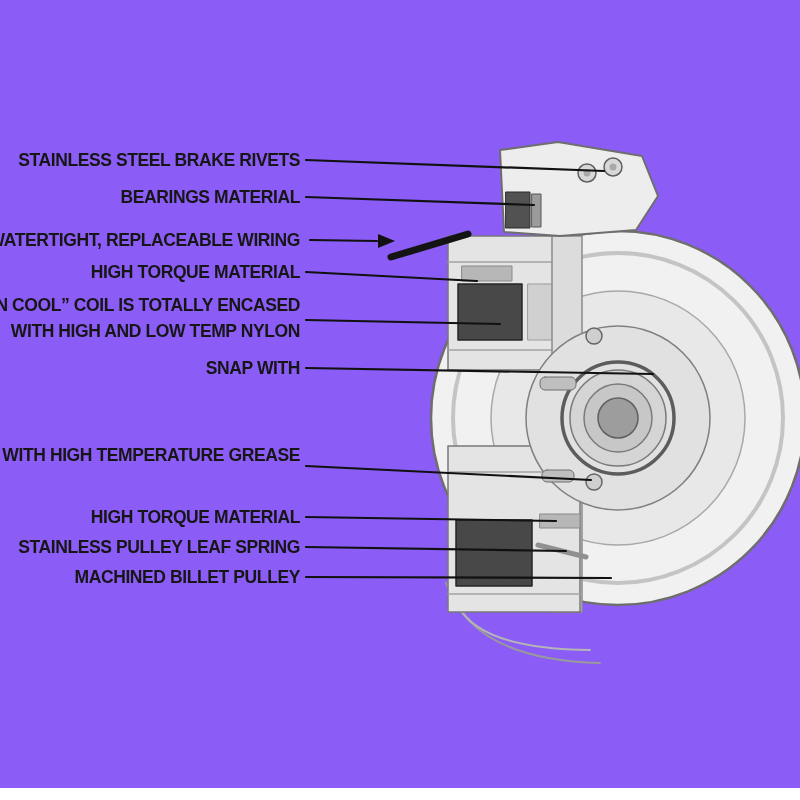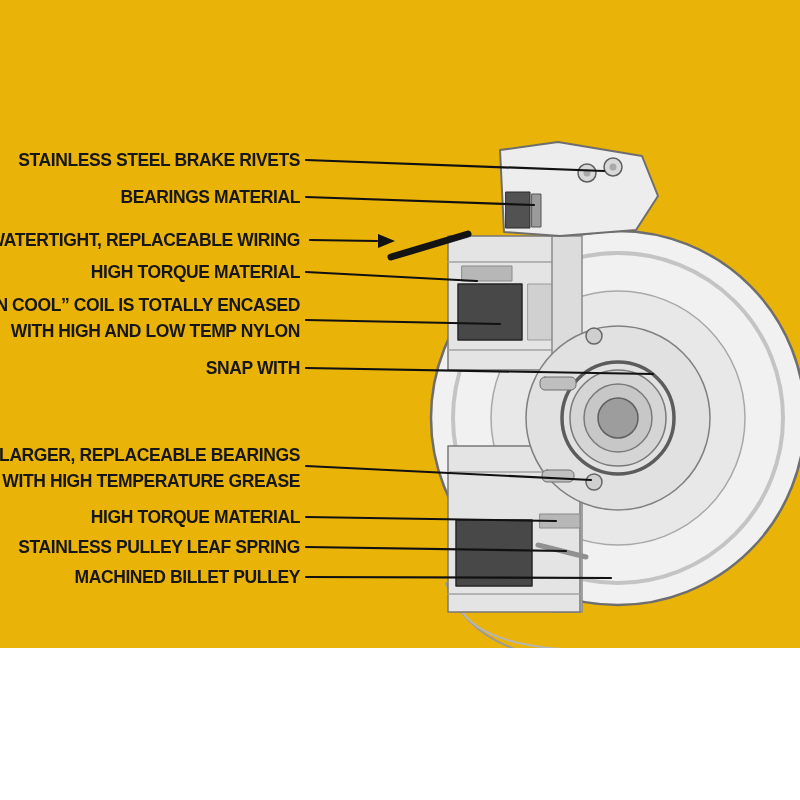--- a/index.html
+++ b/index.html
@@ -1,17 +1,17 @@
 <!DOCTYPE html>
 <html><head>
 <meta charset="utf-8">
 <style>
   html,body{margin:0;padding:0;background:#ffffff;}
   .stage{
-    position:relative;width:800px;height:648px;background:#eab308;
+    position:relative;width:800px;height:788px;background:#8b5cf6;
     font-family:"Liberation Sans",sans-serif;overflow:hidden;
   }
   .diagram-svg{position:absolute;left:0;top:0;width:800px;height:800px;}
   .callout{
     position:absolute;right:500px;text-align:right;
     font-weight:bold;font-size:17.5px;line-height:26px;
     color:#161616;letter-spacing:-0.4px;white-space:nowrap;
   }
   .callout span{display:block;}
 </style>
@@ -102,21 +102,20 @@
   <div class="callout" style="top:292px">
     <span>“RUN COOL” COIL IS TOTALLY ENCASED</span>
     <span>WITH HIGH AND LOW TEMP NYLON</span>
   </div>
 
   <div class="callout" style="top:355px">
     <span>SNAP WITH</span>
   </div>
 
   <div class="callout" style="top:442px">
-    <span>LARGER, REPLACEABLE BEARINGS</span>
     <span>WITH HIGH TEMPERATURE GREASE</span>
   </div>
 
   <div class="callout" style="top:504px">
     <span>HIGH TORQUE MATERIAL</span>
   </div>
 
   <div class="callout" style="top:534px">
     <span>STAINLESS PULLEY LEAF SPRING</span>
   </div>

